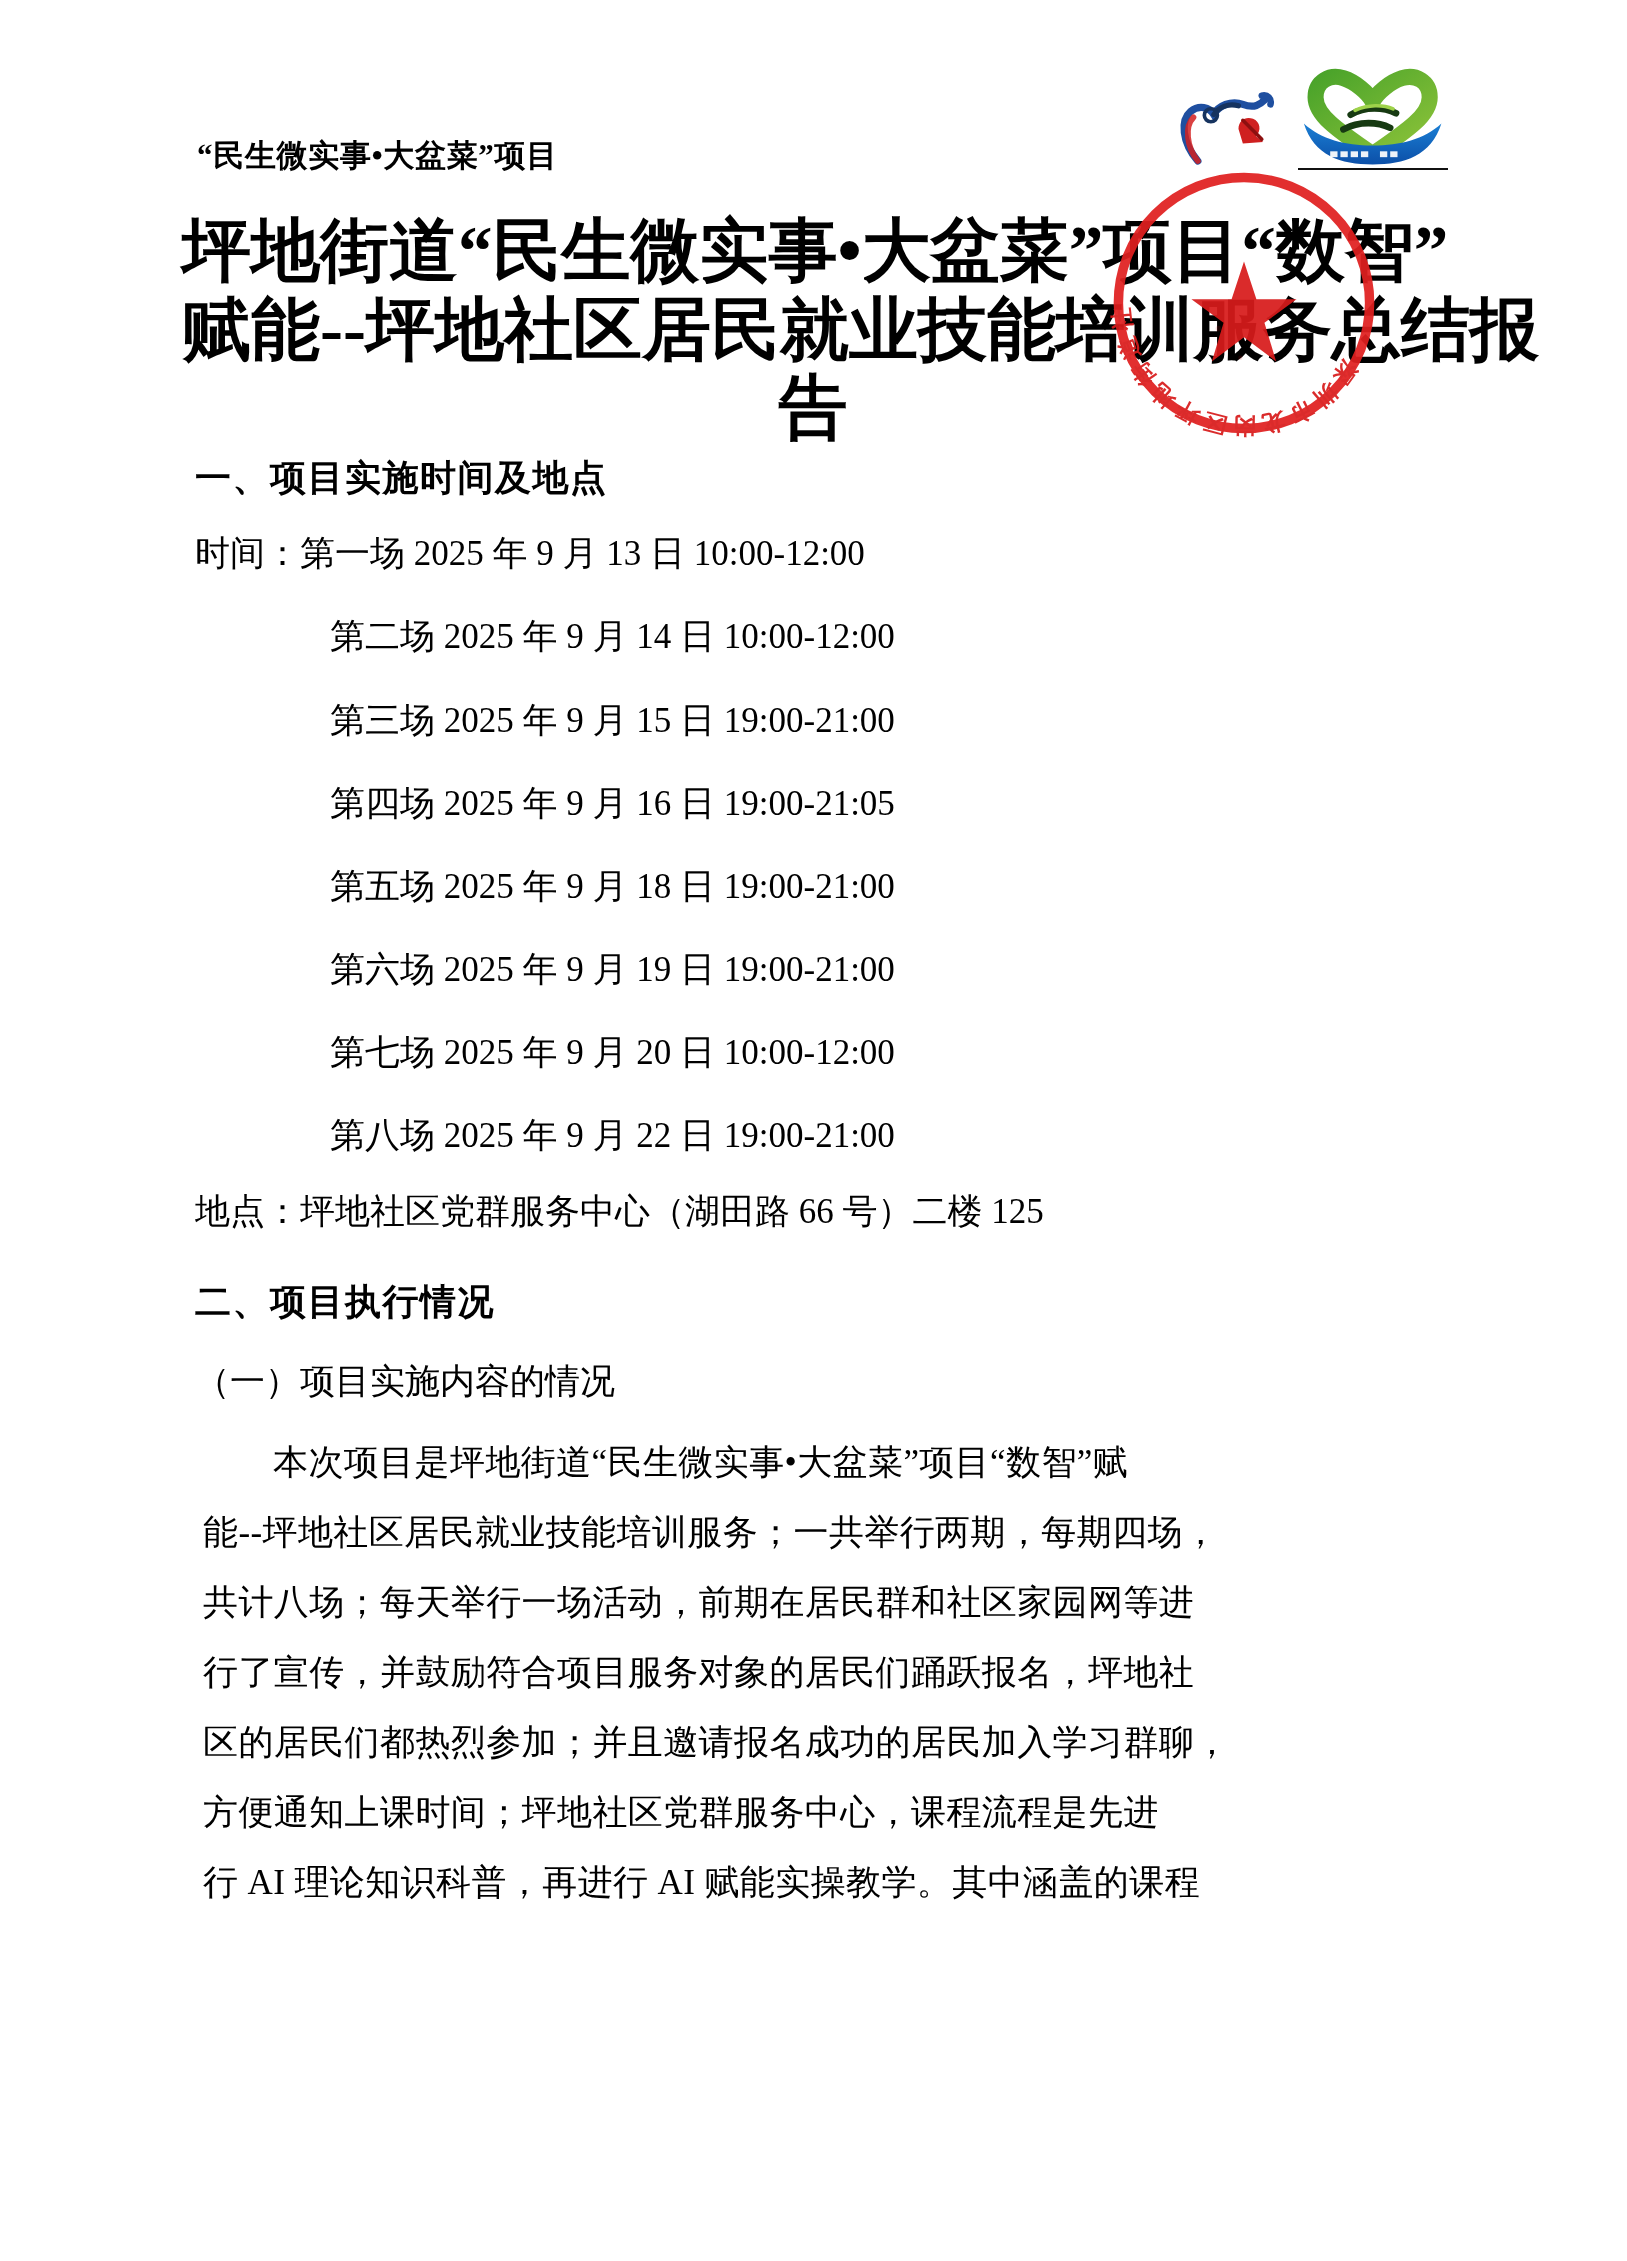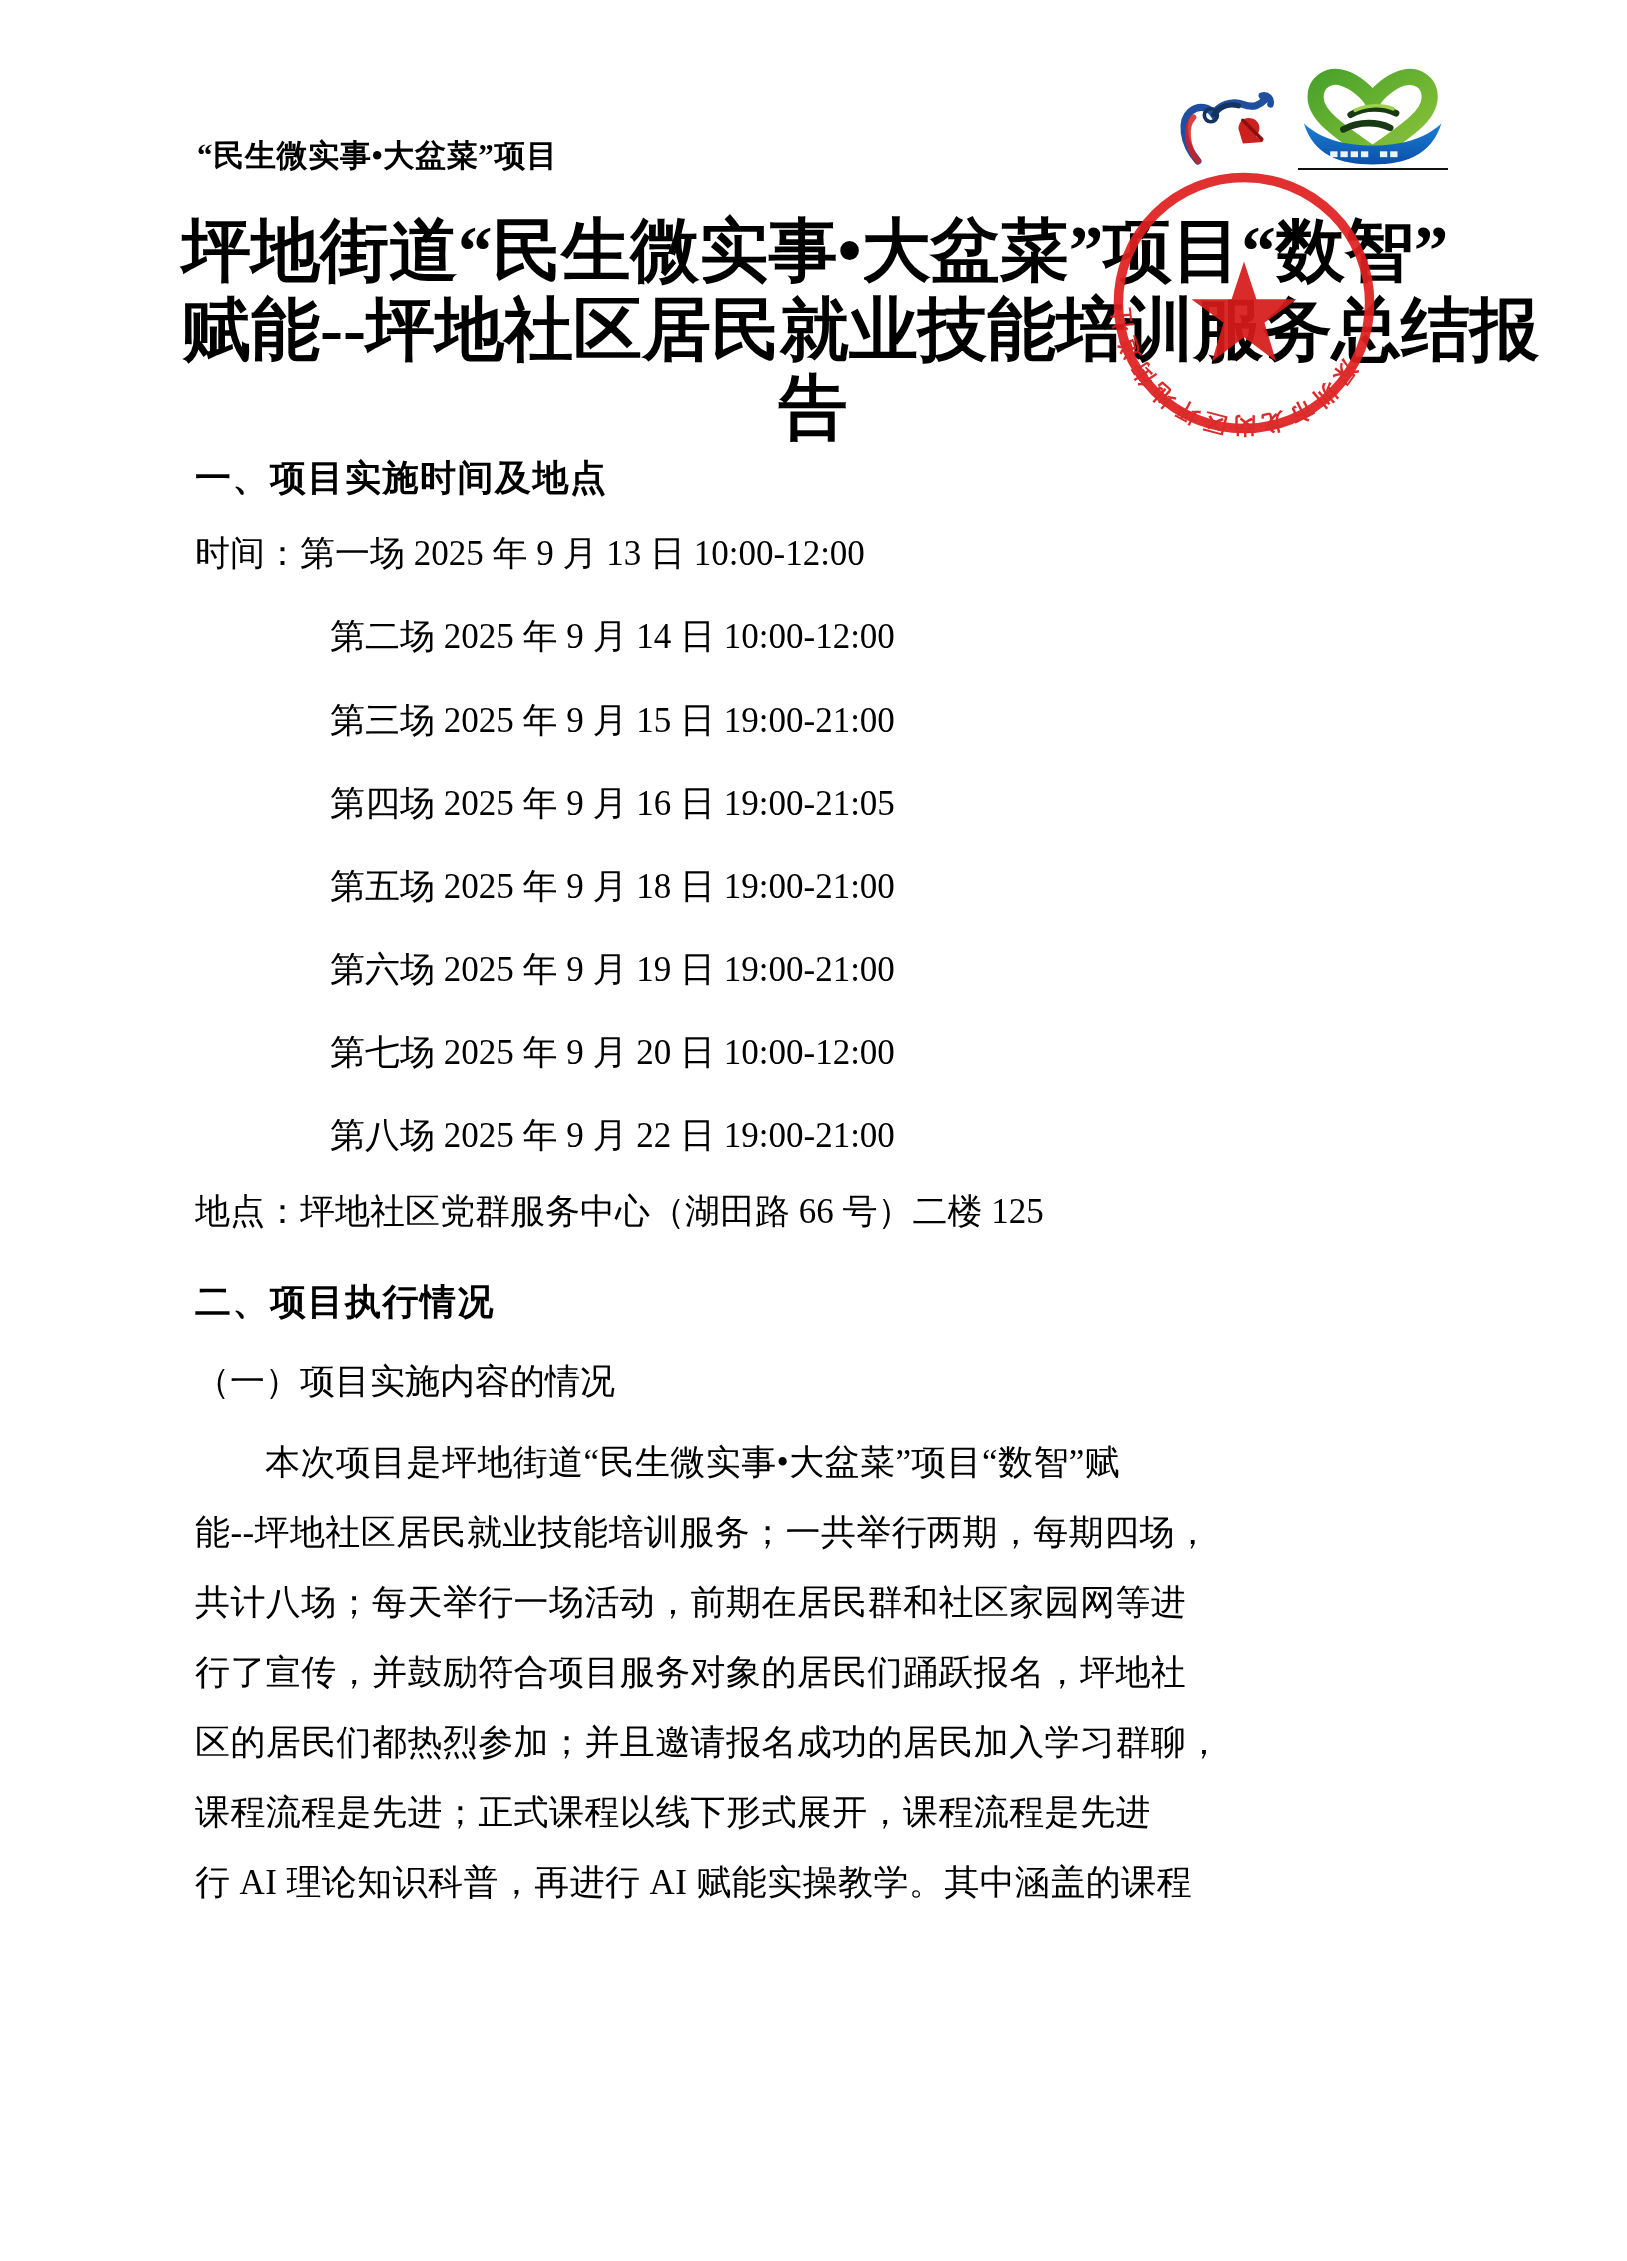--- a/index.html
+++ b/index.html
@@ -117,20 +117,21 @@
     top: 1428px;
     width: 1269px;
     font-size: 35px;
     line-height: 70px;
     letter-spacing: 0.4px;
   }
   .body-block .bline {
     display: block;
     white-space: nowrap;
     height: 70px;
+    margin-left: 8px;
   }
   .body-block .bline.indent { text-indent: 70px; }
 </style>
 </head>
 <body>
 
 <div class="page">
 
   <div class="header-row">
     <div class="header-label">“民生微实事•大盆菜”项目</div>
@@ -225,18 +226,18 @@
   <div class="h2" style="left:195px; top:1278px;">二、项目执行情况</div>
 
   <div class="para" style="left:195px; top:1358px;">（一）项目实施内容的情况</div>
 
   <div class="body-block">
     <span class="bline indent">本次项目是坪地街道“民生微实事•大盆菜”项目“数智”赋</span>
     <span class="bline">能--坪地社区居民就业技能培训服务；一共举行两期，每期四场，</span>
     <span class="bline">共计八场；每天举行一场活动，前期在居民群和社区家园网等进</span>
     <span class="bline">行了宣传，并鼓励符合项目服务对象的居民们踊跃报名，坪地社</span>
     <span class="bline">区的居民们都热烈参加；并且邀请报名成功的居民加入学习群聊，</span>
-    <span class="bline">课程流程是先进；正式课程以线下形式展开，课程流程是先进</span>
+    <span class="bline">方便通知上课时间；坪地社区党群服务中心，课程流程是先进</span>
     <span class="bline">行 AI 理论知识科普，再进行 AI 赋能实操教学。其中涵盖的课程</span>
   </div>
 
 </div>
 
 
 </body></html>

